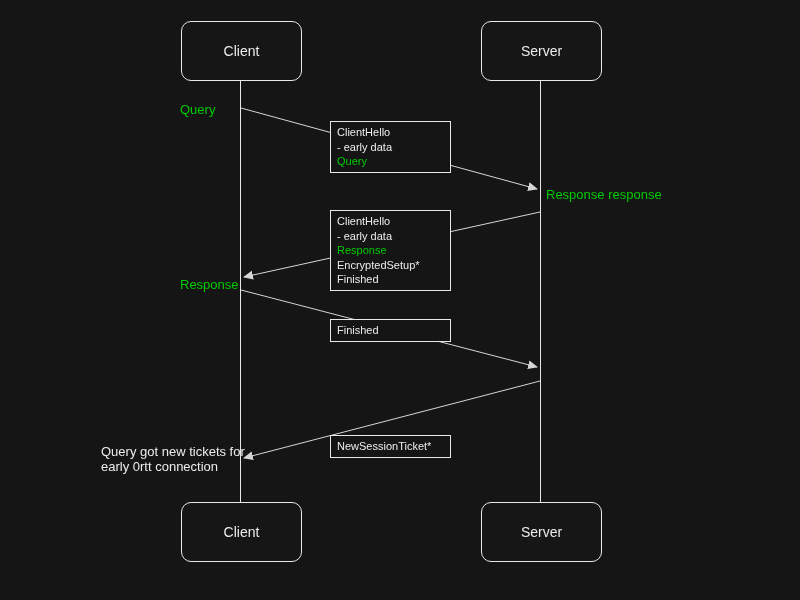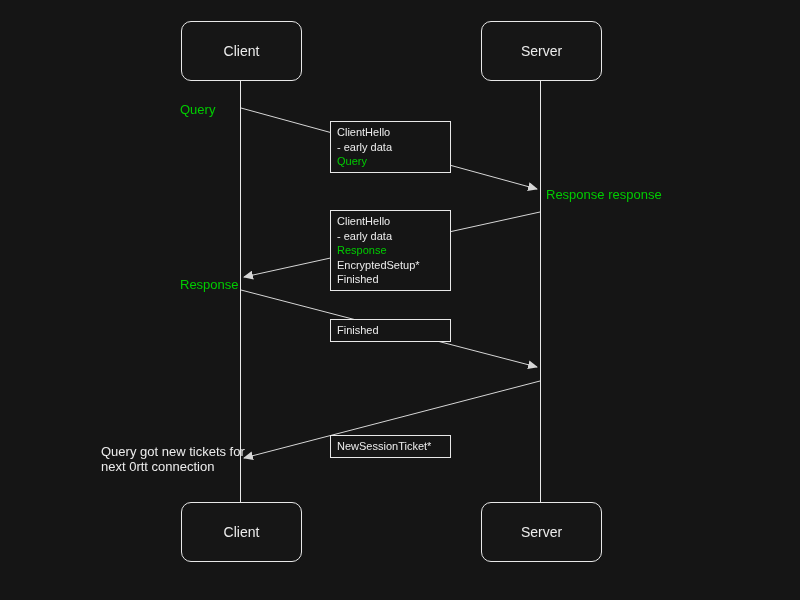--- a/index.html
+++ b/index.html
@@ -121,16 +121,16 @@
 
   <div class="msgbox m4">
     <div>NewSessionTicket*</div>
   </div>
 
   <div class="sidelabel query">Query</div>
   <div class="sidelabel compute">Response response</div>
   <div class="sidelabel response">Response</div>
   <div class="sidelabel note">
     <div>Query got new tickets for</div>
-    <div>next 0rtt connection</div>
+    <div>early 0rtt connection</div>
   </div>
 
 </div>
 
 </body></html>

